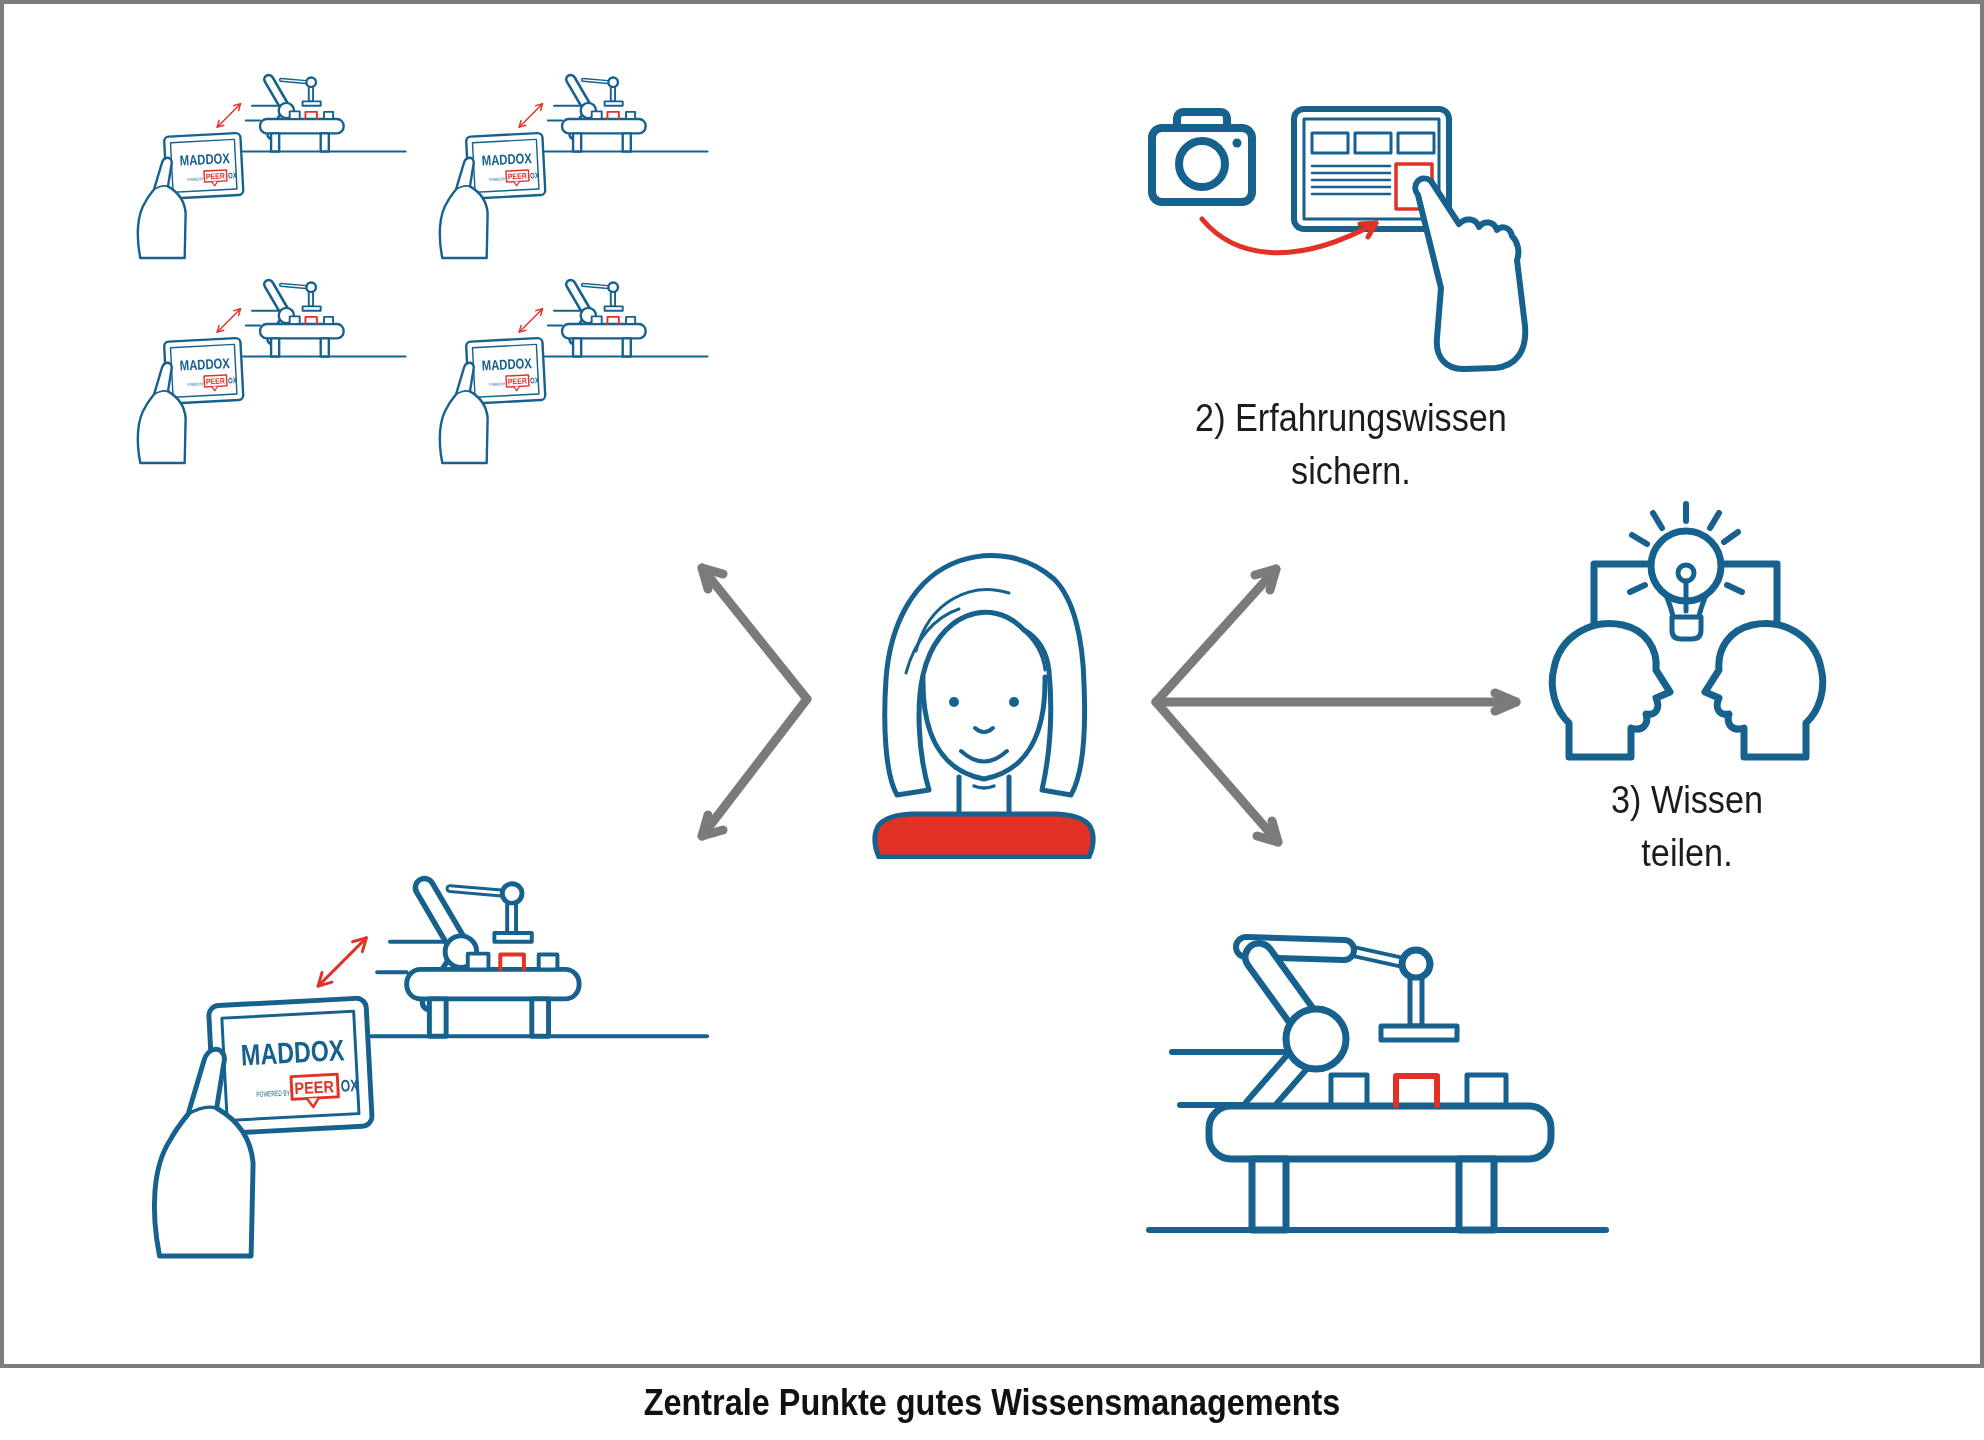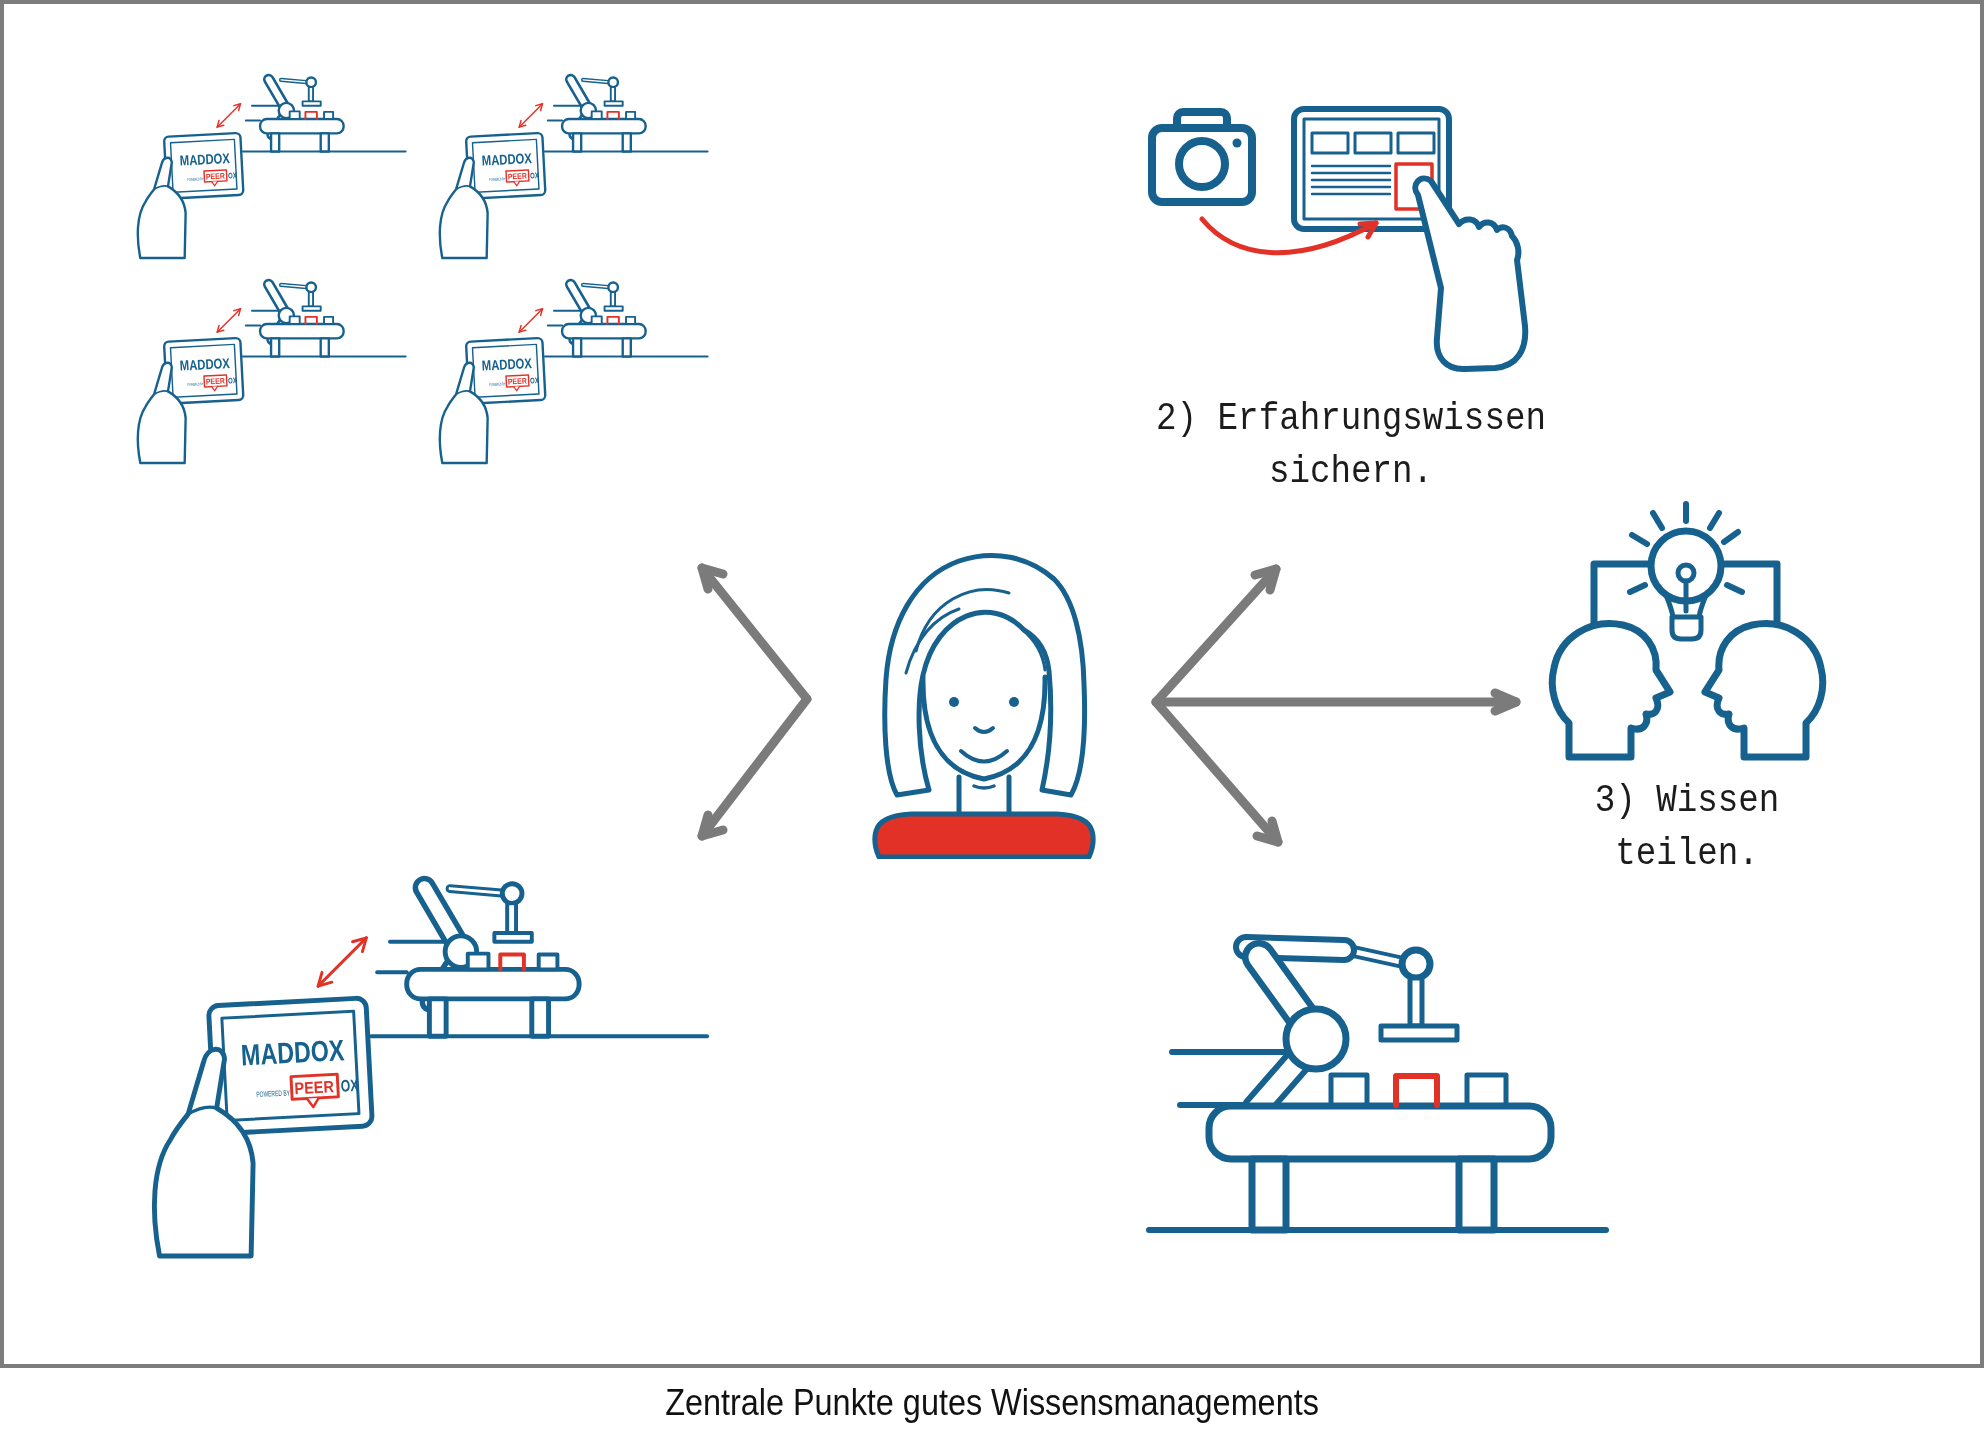--- a/index.html
+++ b/index.html
@@ -2,24 +2,24 @@
 <html><head>
 <meta charset="utf-8">
 <style>
   html,body{margin:0;padding:0;background:#ffffff;}
   .page{position:relative;width:1984px;height:1440px;background:#ffffff;
         font-family:"Liberation Sans",sans-serif;overflow:hidden;}
   .frame{position:absolute;left:0;top:0;width:1976px;height:1360px;
          border:4px solid #7d7d7d;background:#ffffff;}
   .ill{position:absolute;display:block;}
   .label{position:absolute;text-align:center;color:#1c1c1c;
-         font-size:38px;line-height:53px;font-weight:400;font-family:Liberation Mono, monospace;}
+         font-size:38px;line-height:53px;font-weight:400;}
   .cond{display:block;transform:scaleX(.9);transform-origin:50% 50%;}
   .caption{position:absolute;left:0;top:1382px;width:1984px;text-align:center;
-           font-size:36px;font-weight:400;color:#111111;}
+           font-size:36px;font-weight:700;color:#111111;}
   .defs{position:absolute;width:0;height:0;overflow:hidden;}
   svg text{font-family:"Liberation Sans",sans-serif;}
 </style>
 </head>
 <body>
 
 <div class="page">
   <div class="frame">
 
     <svg class="defs" aria-hidden="true">

